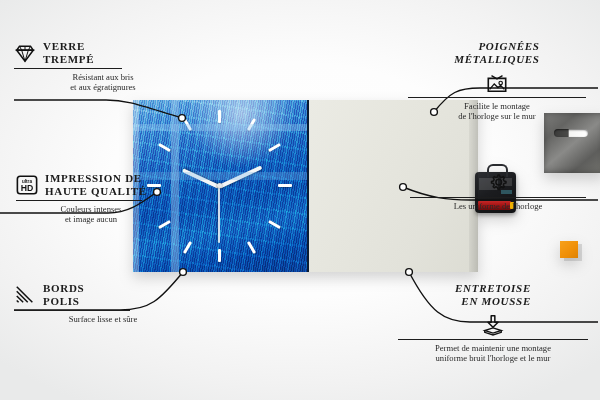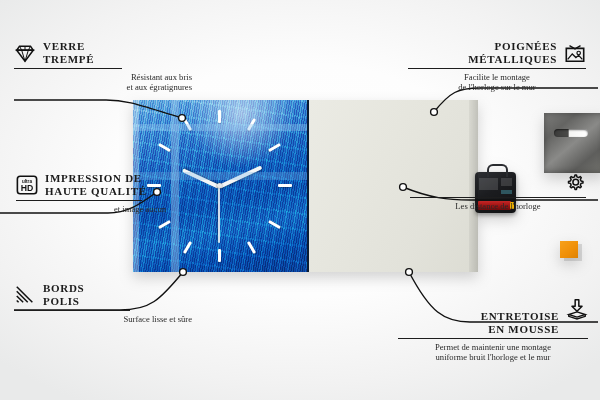--- a/index.html
+++ b/index.html
@@ -92,22 +92,22 @@
   .callout{position:absolute;width:178px;}
   .co-head{display:flex;align-items:center;gap:7px;}
   .co-title{
     font-size:11px;font-weight:bold;letter-spacing:.7px;color:#1b1b1b;
     line-height:12.5px;text-transform:uppercase;
   }
   .co-rule{height:1px;background:#1d1d1d;margin:3px 0 3px 0;}
   .co-desc{font-size:8.6px;line-height:10.4px;color:#2a2a2a;}
   .left .co-head{justify-content:flex-start;}
   .left .co-title{text-align:left;}
-  .left .co-desc{text-align:right;}
-  .right .co-head{justify-content:flex-end;flex-direction:row;}
+  .left .co-desc{text-align:center;}
+  .right .co-head{justify-content:flex-end;flex-direction:column;font-style:italic;}
   .right .co-title{text-align:right;}
   .right .co-desc{text-align:center;}
   .ico{flex:0 0 auto;width:22px;height:22px;display:block;}
   svg.ico path,svg.ico polygon,svg.ico line,svg.ico rect,svg.ico circle,svg.ico polyline{vector-effect:non-scaling-stroke;}
   #wires{position:absolute;left:0;top:0;width:600px;height:400px;pointer-events:none;}
 </style>
 </head>
 <body>
 
 <div id="stage">
@@ -203,20 +203,21 @@
         <rect x="1.5" y="2.5" width="21" height="19" rx="3" fill="none" stroke="#111" stroke-width="1.6"></rect>
         <text x="12" y="10" font-family="Liberation Sans, sans-serif" font-size="5" font-weight="bold" text-anchor="middle" fill="#111">ultra</text>
         <text x="12" y="19" font-family="Liberation Sans, sans-serif" font-size="9.5" font-weight="bold" text-anchor="middle" fill="#111">HD</text>
       </svg>
       <div>
         <div class="co-title">IMPRESSION DE</div>
         <div class="co-title">HAUTE QUALITÉ</div>
       </div>
     </div>
     <div class="co-rule" style="width:126px;"></div>
+    <div class="co-desc">Couleurs intenses</div>
     <div class="co-desc">et image aucun</div>
   </div>
 
   <div class="callout left" style="left:14px;top:282px;">
     <div class="co-head">
       <svg class="ico" viewBox="0 0 24 24">
         <g stroke="#111" stroke-width="1.5">
           <line x1="3" y1="3" x2="20" y2="20"></line>
           <line x1="3" y1="8" x2="15" y2="20"></line>
           <line x1="3" y1="13" x2="10" y2="20"></line>
@@ -252,26 +253,26 @@
   </div>
 
   <div class="callout right" style="left:410px;top:172px;width:176px;">
     <div class="co-head">
       <svg class="ico" viewBox="0 0 24 24">
         <path d="M12 3.2 L13.6 3.2 L14.1 5.3 L15.9 6.1 L17.7 5 L18.9 6.2 L17.8 8 L18.6 9.8 L20.7 10.3 L20.7 11.9 L18.6 12.4 L17.8 14.2 L18.9 16 L17.7 17.2 L15.9 16.1 L14.1 16.9 L13.6 19 L12 19 L11.5 16.9 L9.7 16.1 L7.9 17.2 L6.7 16 L7.8 14.2 L7 12.4 L4.9 11.9 L4.9 10.3 L7 9.8 L7.8 8 L6.7 6.2 L7.9 5 L9.7 6.1 L11.5 5.3 Z" fill="none" stroke="#111" stroke-width="1.5" stroke-linejoin="round"></path>
         <circle cx="12.8" cy="11.1" r="3.1" fill="none" stroke="#111" stroke-width="1.5"></circle>
       </svg>
     </div>
     <div class="co-rule" style="width:176px;"></div>
-    <div class="co-desc">Les distance de l'horloge</div>
+    <div class="co-desc">Les uniforme de l'horloge</div>
   </div>
 
   <div class="callout right" style="left:398px;top:282px;width:190px;">
     <div class="co-head">
-      <div style="flex:1 1 auto;margin-top:28px;">
+      <div style="flex:1 1 auto;">
         <div class="co-title">ENTRETOISE</div>
         <div class="co-title">EN MOUSSE</div>
       </div>
       <svg class="ico" viewBox="0 0 24 24">
         <path d="M10 2 L14 2 L14 9 L17.5 9 L12 14.5 L6.5 9 L10 9 Z" fill="none" stroke="#111" stroke-width="1.5" stroke-linejoin="round"></path>
         <polygon points="12,15.2 21,18 12,20.8 3,18" fill="none" stroke="#111" stroke-width="1.4"></polygon>
         <polyline points="3,18 3,20 12,22.8 21,20 21,18" fill="none" stroke="#111" stroke-width="1.4"></polyline>
       </svg>
     </div>
     <div class="co-rule" style="width:190px;"></div>

